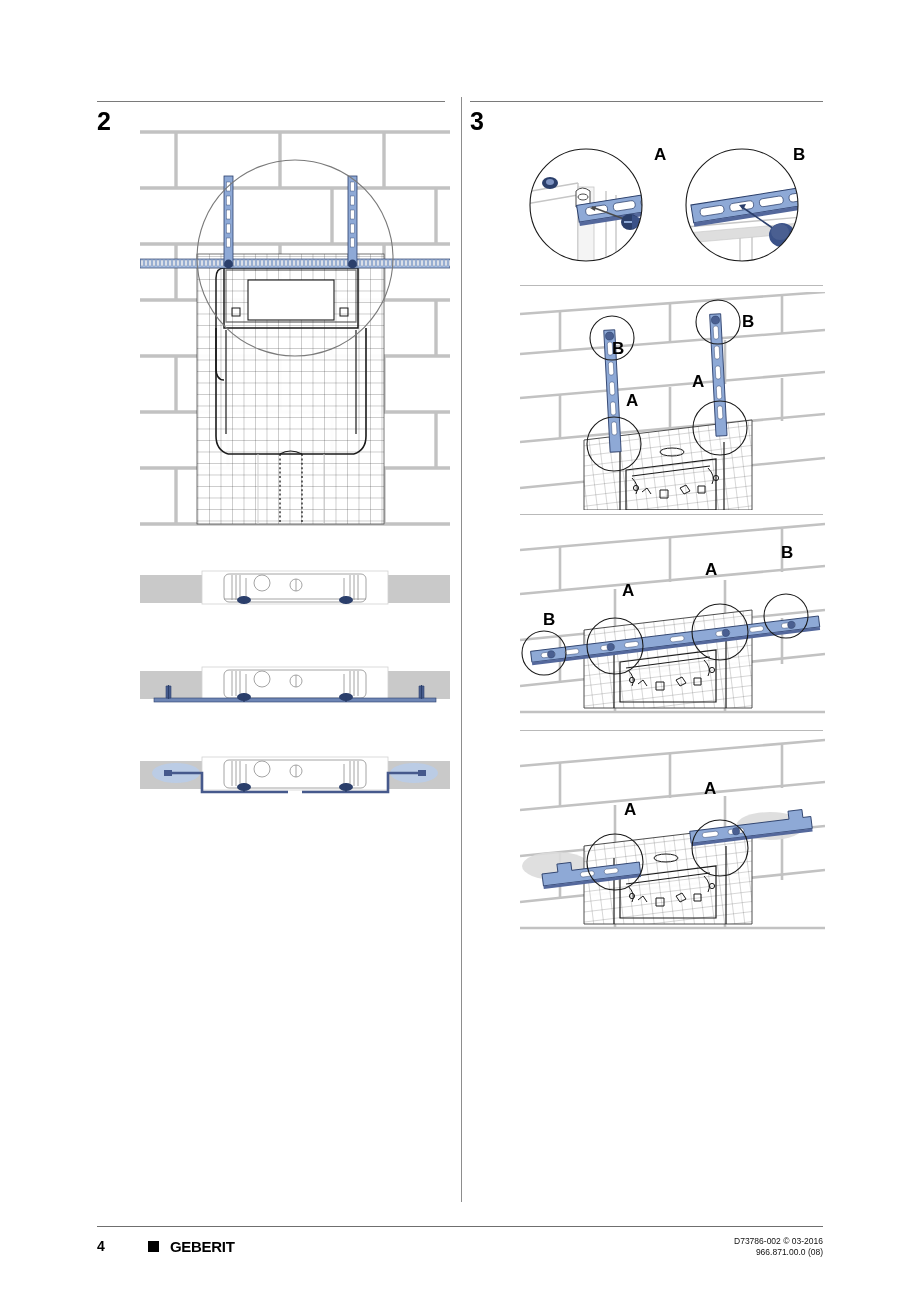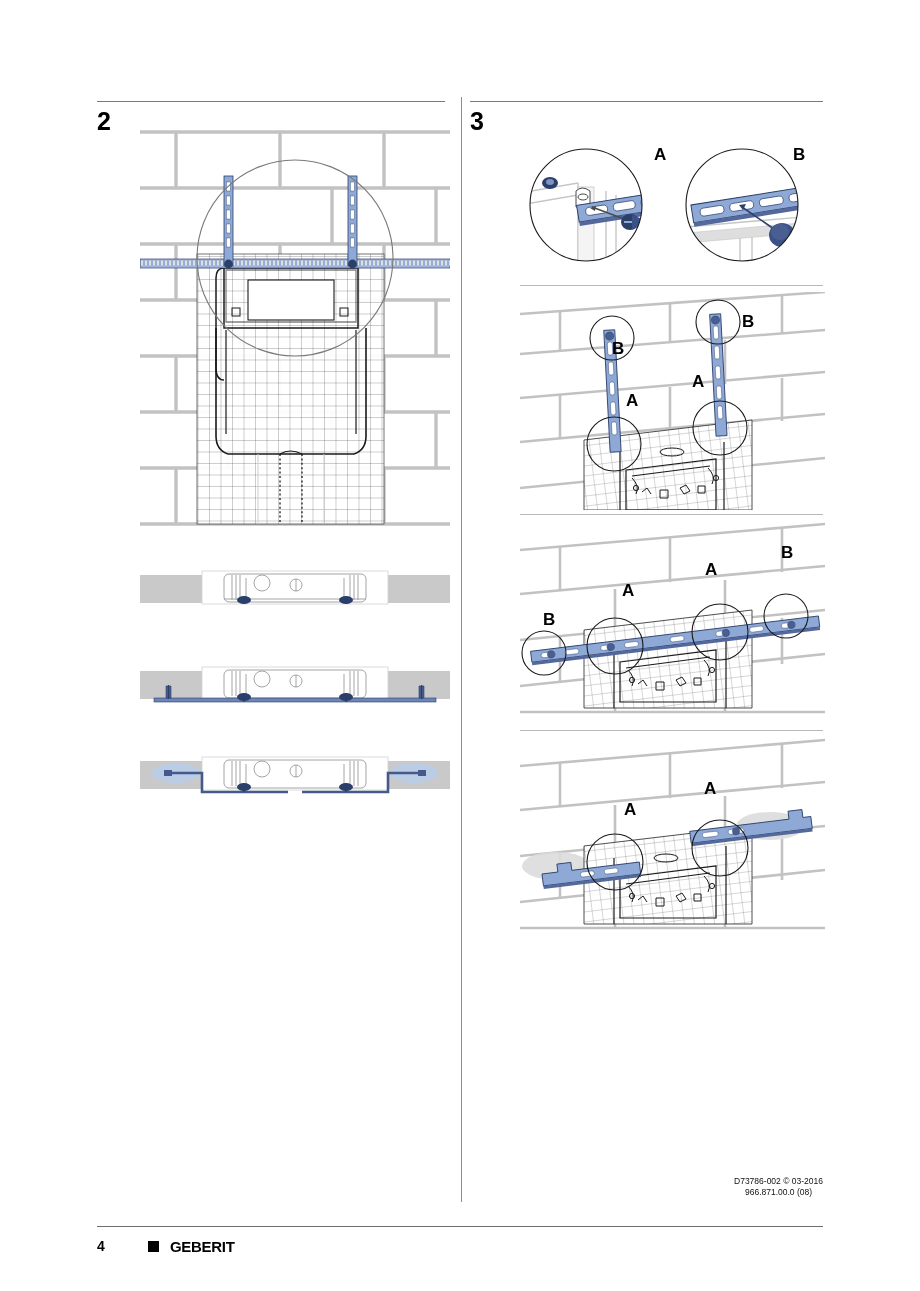--- a/index.html
+++ b/index.html
@@ -14,21 +14,21 @@
 
   .step-num{position:absolute;font-size:25px;font-weight:bold;
             line-height:1;letter-spacing:-0.5px;}
 
   
   .footer-rule{position:absolute;left:97px;top:1226px;width:726px;height:1px;background:#6f6f6f;}
   .page-no{position:absolute;left:97px;top:1238px;font-size:14px;font-weight:bold;}
   .logo{position:absolute;left:148px;top:1238px;display:flex;align-items:center;gap:11px;}
   .logo-mark{width:11px;height:11px;background:#000;display:block;}
   .logo-text{font-size:15px;font-weight:bold;letter-spacing:-0.3px;}
-  .doc-codes{position:absolute;right:97px;top:1176px;text-align:center;
+  .doc-codes{position:absolute;right:97px;top:1236px;text-align:right;
              font-size:8.5px;line-height:1.35;color:#111;}
 
   
   .fig{position:absolute;overflow:hidden;}
   .fig svg{display:block;width:100%;height:100%;}
 
   .lbl{position:absolute;font-size:17px;font-weight:bold;line-height:1;}
 </style>
 </head>
 <body>

